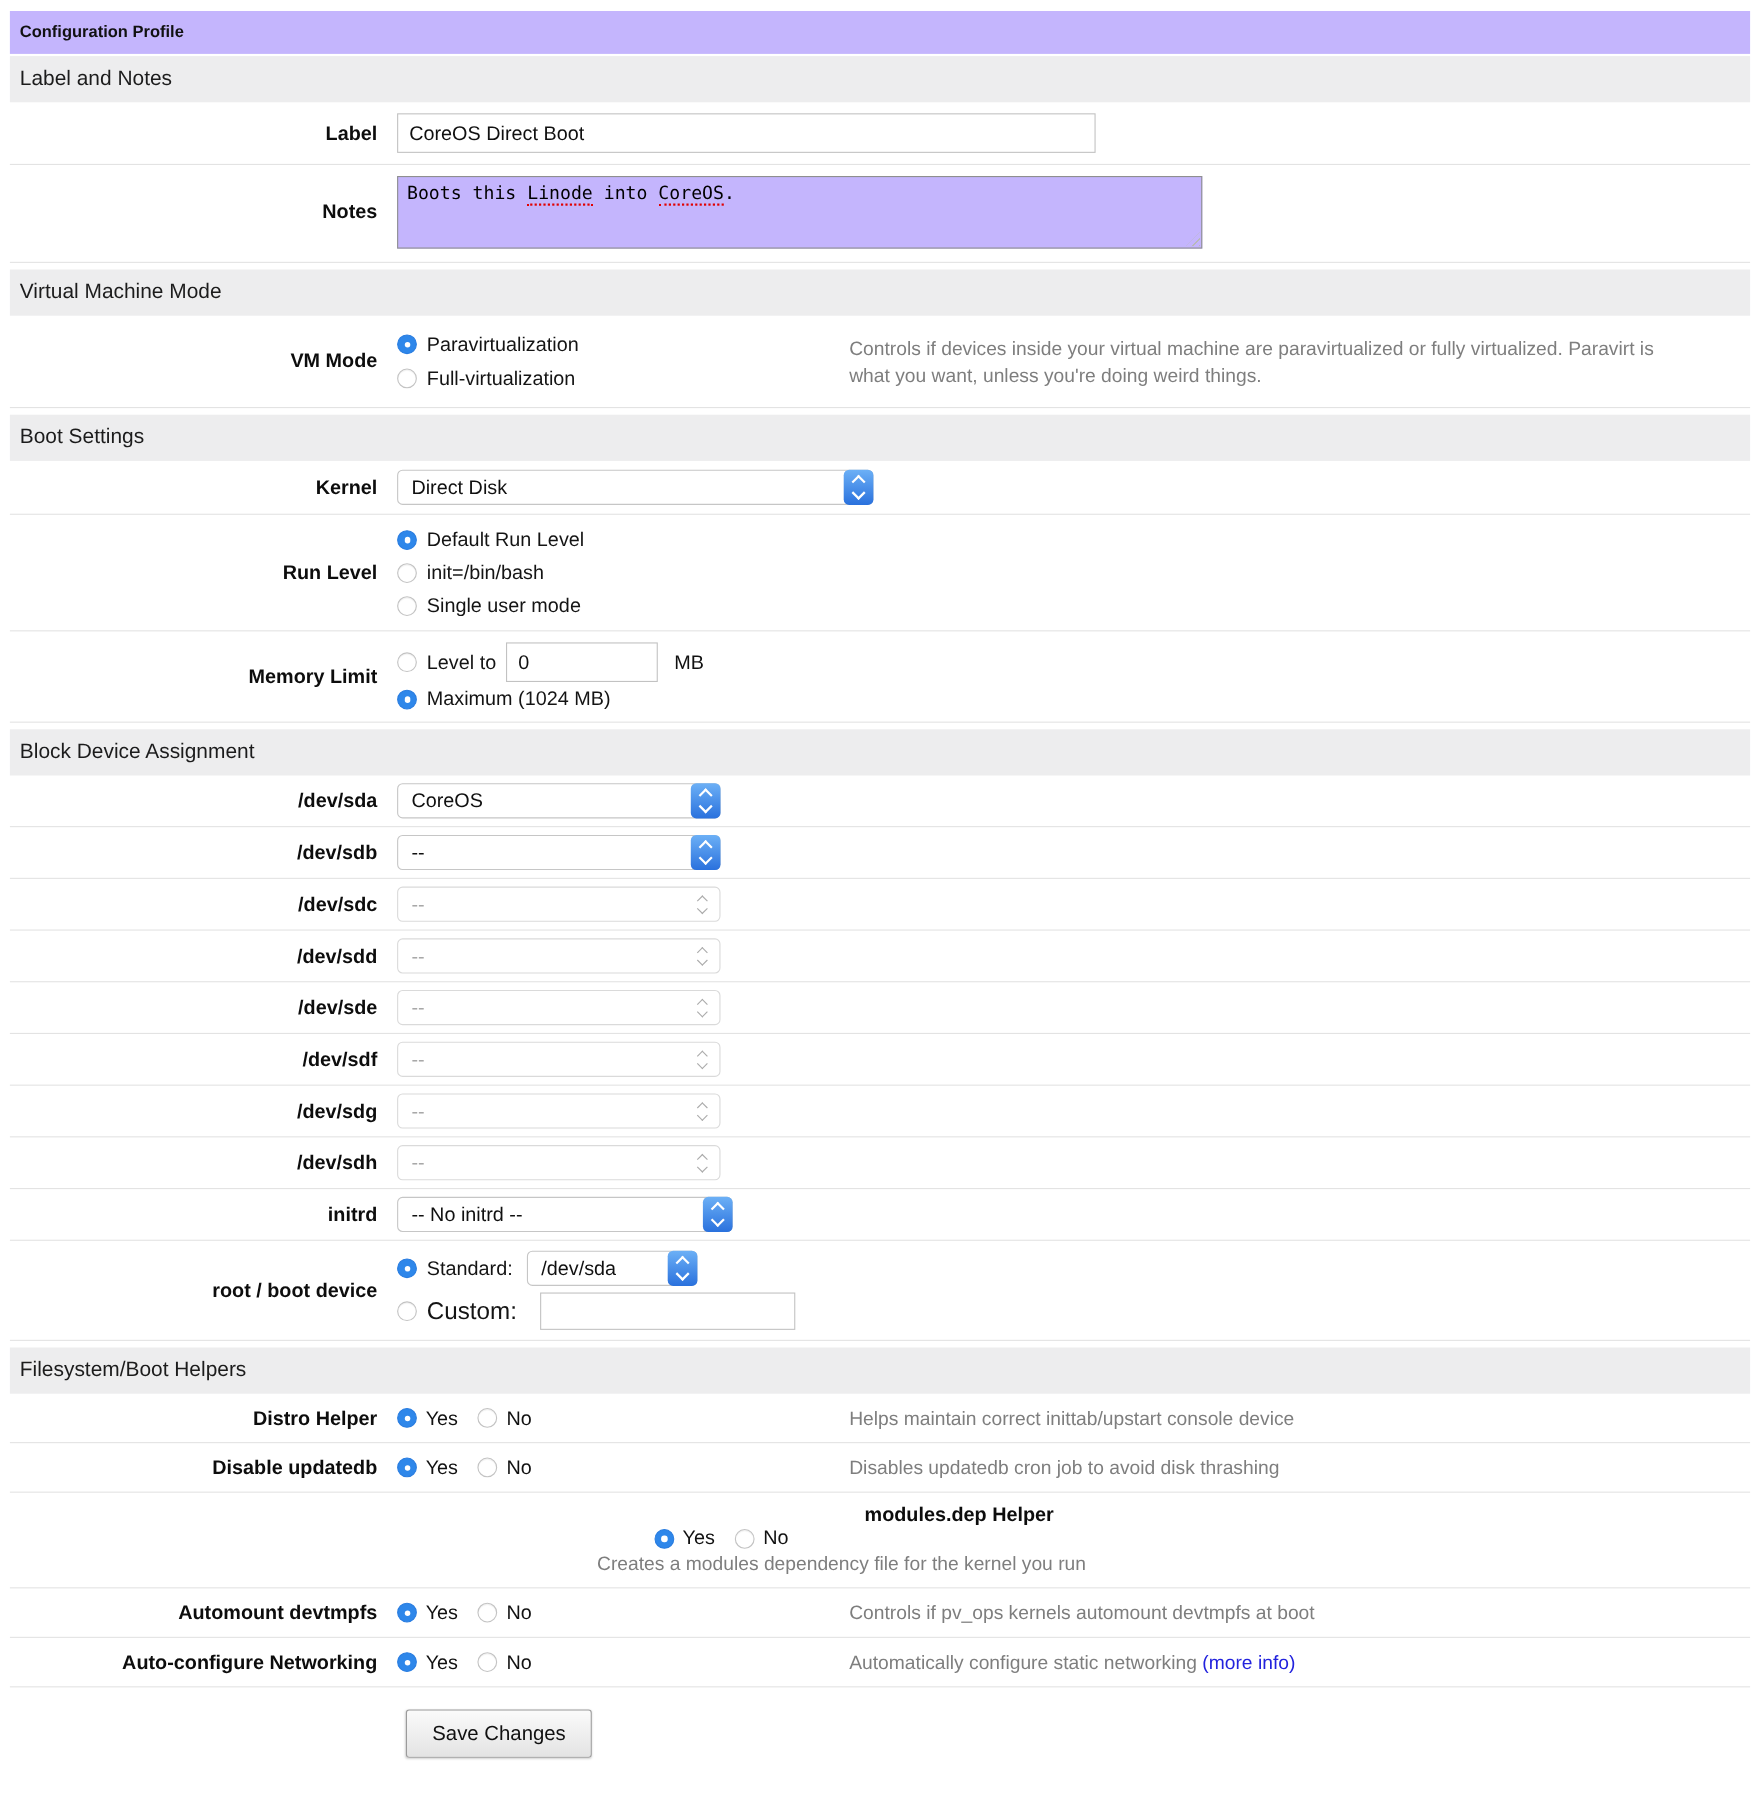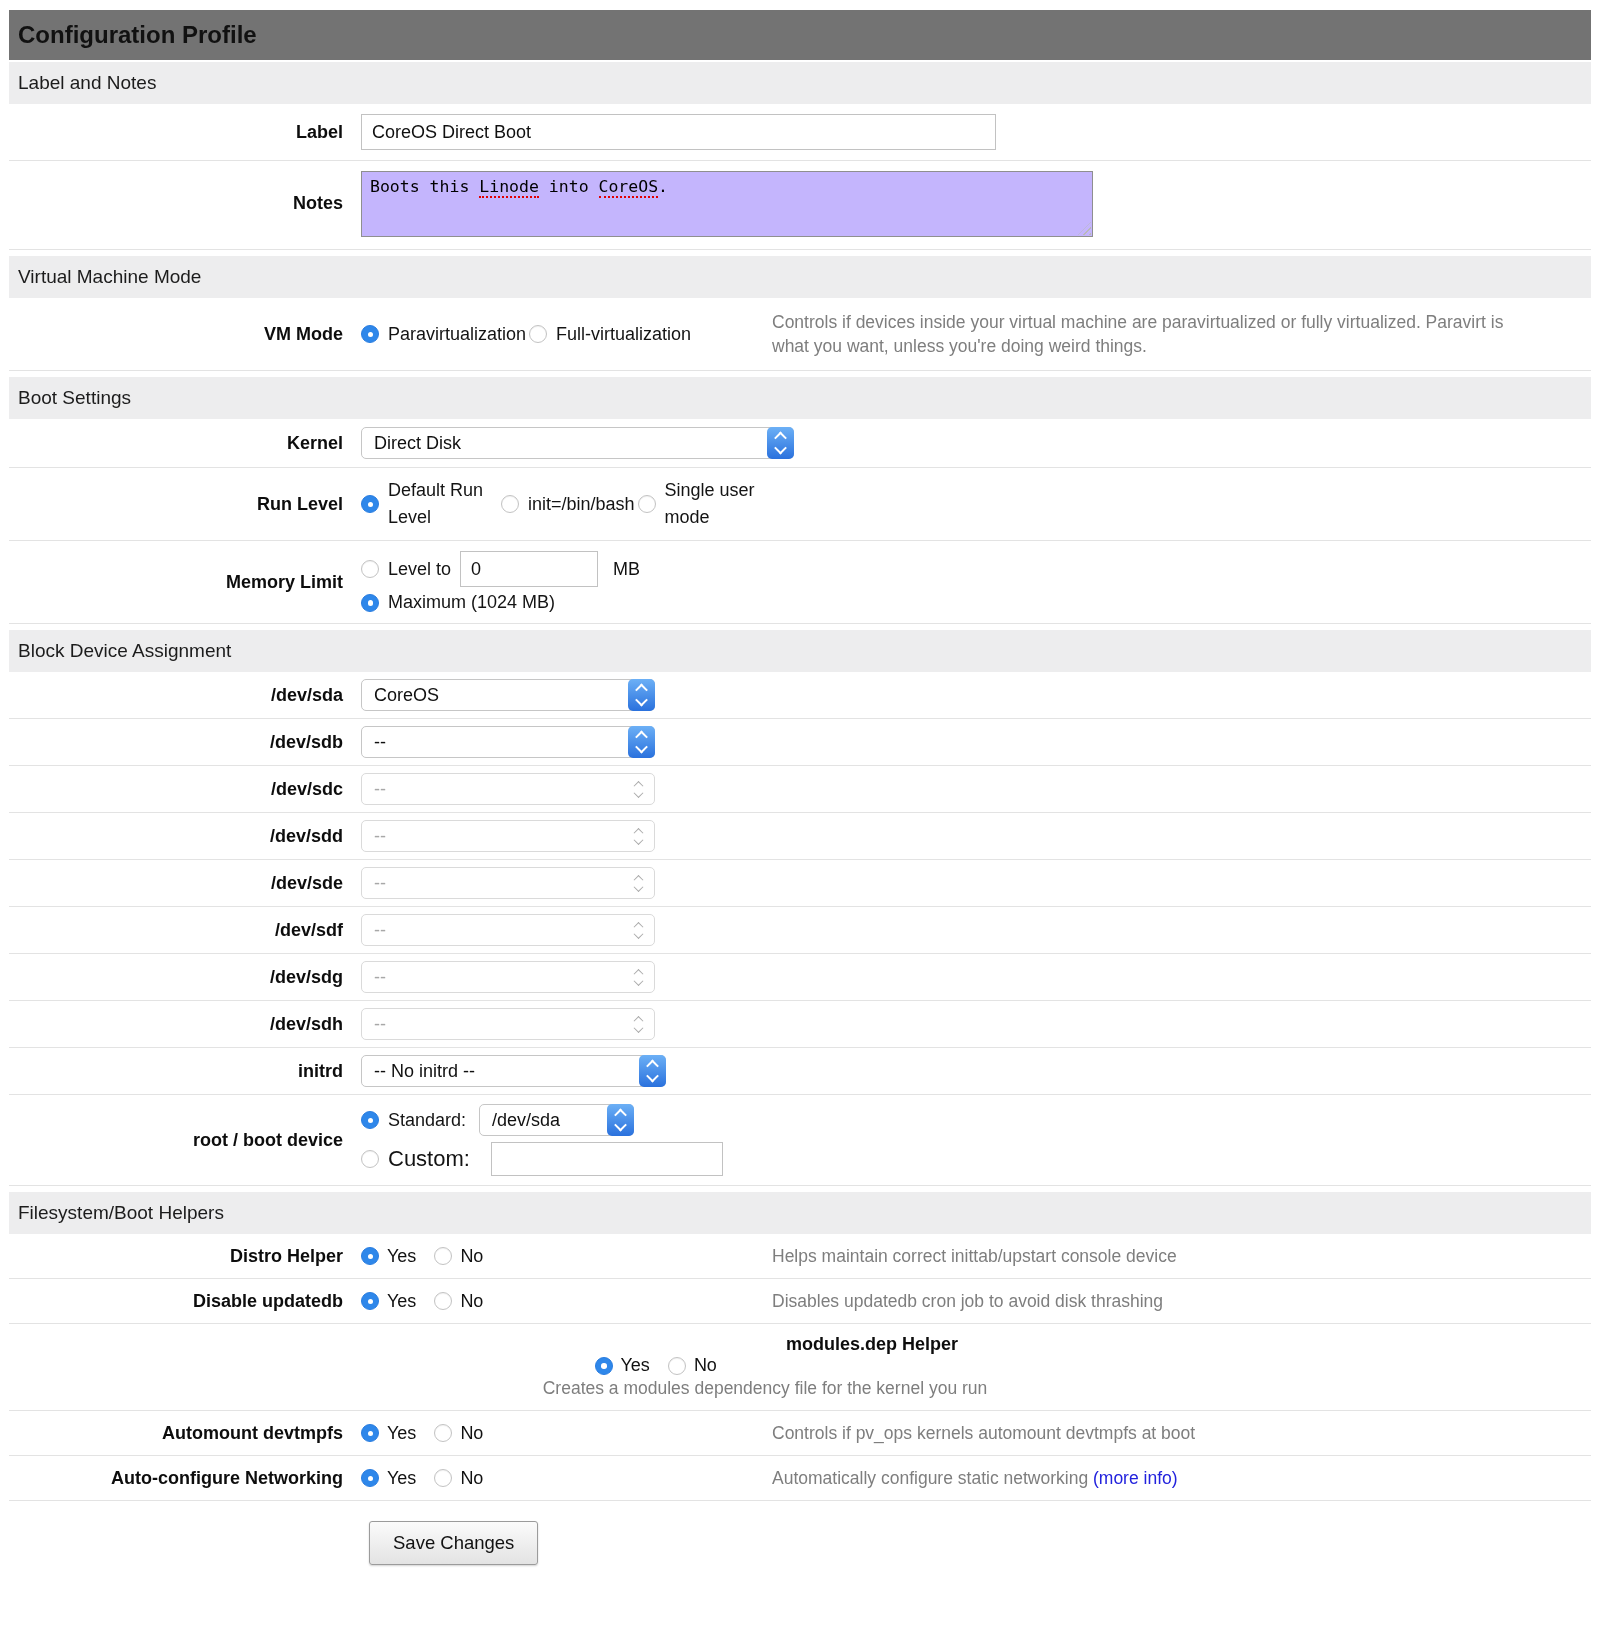--- a/index.html
+++ b/index.html
@@ -1,39 +1,39 @@
 <!DOCTYPE html>
 <html><head>
 <meta charset="utf-8">
 <style>
   html,body { margin:0; padding:0; background:#ffffff; }
   body { font-family:"Liberation Sans","DejaVu Sans",sans-serif; color:#111; }
   .pagewrap { padding:10px 9px 0 9px; }
 
   
-  .bar-title { background:#737373; color:#111; font-weight:bold; font-size:24px; padding:11px 9px; }
+  .bar-title { background:#c4b5fd; color:#111; font-weight:bold; font-size:15px; padding:11px 9px; }
   .bar-section { background:#ededee; color:#1c1c1c; font-size:19px; padding:10px 9px; margin-top:6px; }
   .bar-section.first { margin-top:2px; }
 
   
   .frow { display:flex; align-items:center; border-bottom:1px solid #e3e3e3; padding:10px 0; }
   .c1 { width:352px; flex:none; box-sizing:border-box; padding-right:18px; text-align:right;
         font-weight:bold; font-size:18px; color:#0d0d0d; }
   .c2 { width:411px; flex:none; box-sizing:border-box; }
   .c3 { flex:1; color:#7e7e7e; font-size:17.5px; line-height:24px; padding-right:70px; max-width:760px; }
 
   
   .radio { width:18px; height:18px; flex:none; border-radius:50%; background:#fff;
            border:1px solid #c3c3c3; box-sizing:border-box; position:relative;
            box-shadow:inset 0 1px 1px rgba(0,0,0,0.06); }
   .radio.sel { background:#2e87ea; border-color:#2a7de0; box-shadow:none; }
   .radio.sel::after { content:""; position:absolute; left:5.5px; top:5.5px; width:5.5px; height:5.5px;
                       border-radius:50%; background:#fff; }
   .opt { display:flex; align-items:center; gap:9px; font-size:18px; line-height:28px; }
-  .optcol { display:flex; flex-direction:row; gap:3px; }
+  .optcol { display:flex; flex-direction:column; gap:3px;text-align:right; }
   .opt-label { color:#141414; }
 
   
   .sel-box { height:32px; border:1px solid #c6c6c6; border-radius:5px; background:#fff;
              display:flex; align-items:center; position:relative; box-sizing:border-box;
              padding:0 34px 0 12px; font-size:18px; color:#101010; }
   .sel-box .stepper { position:absolute; right:-1px; top:-1px; bottom:-1px; width:27px;
              border-radius:5px; background:linear-gradient(#6cb0f6,#2a71dd);
              display:flex; flex-direction:column; align-items:center; justify-content:center; gap:4px; }
   .chu,.chd { width:7px; height:7px; display:block; border-left:2.2px solid #fff; border-top:2.2px solid #fff; }

